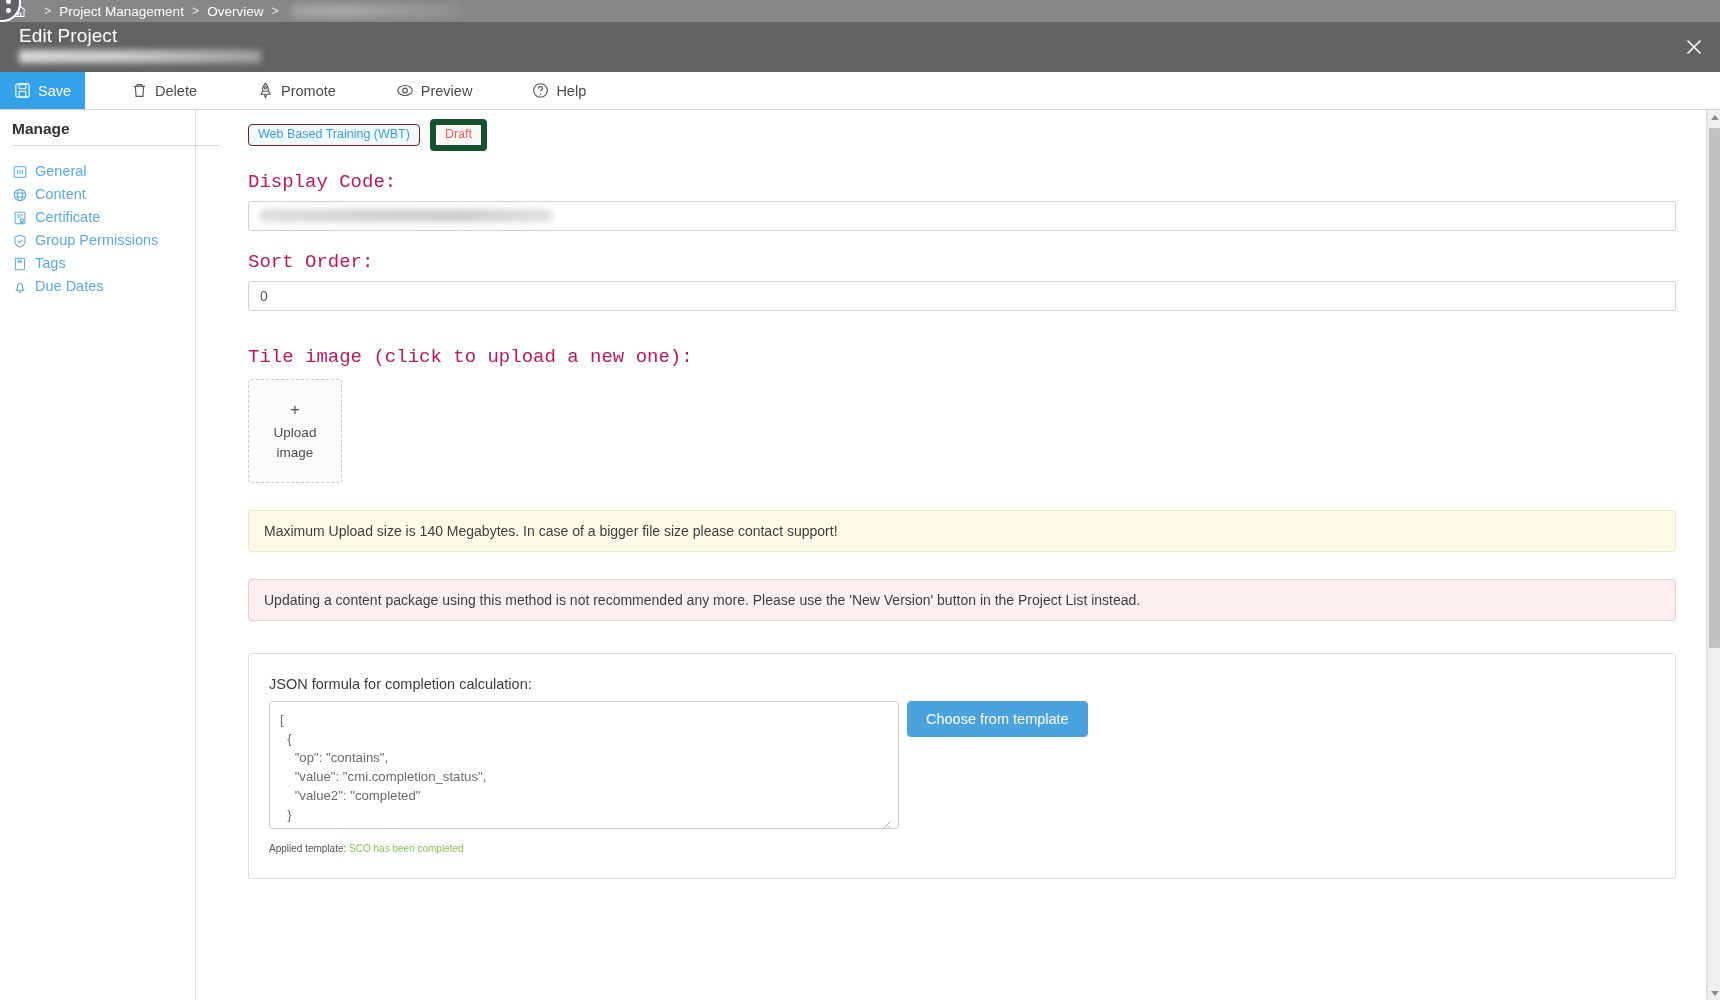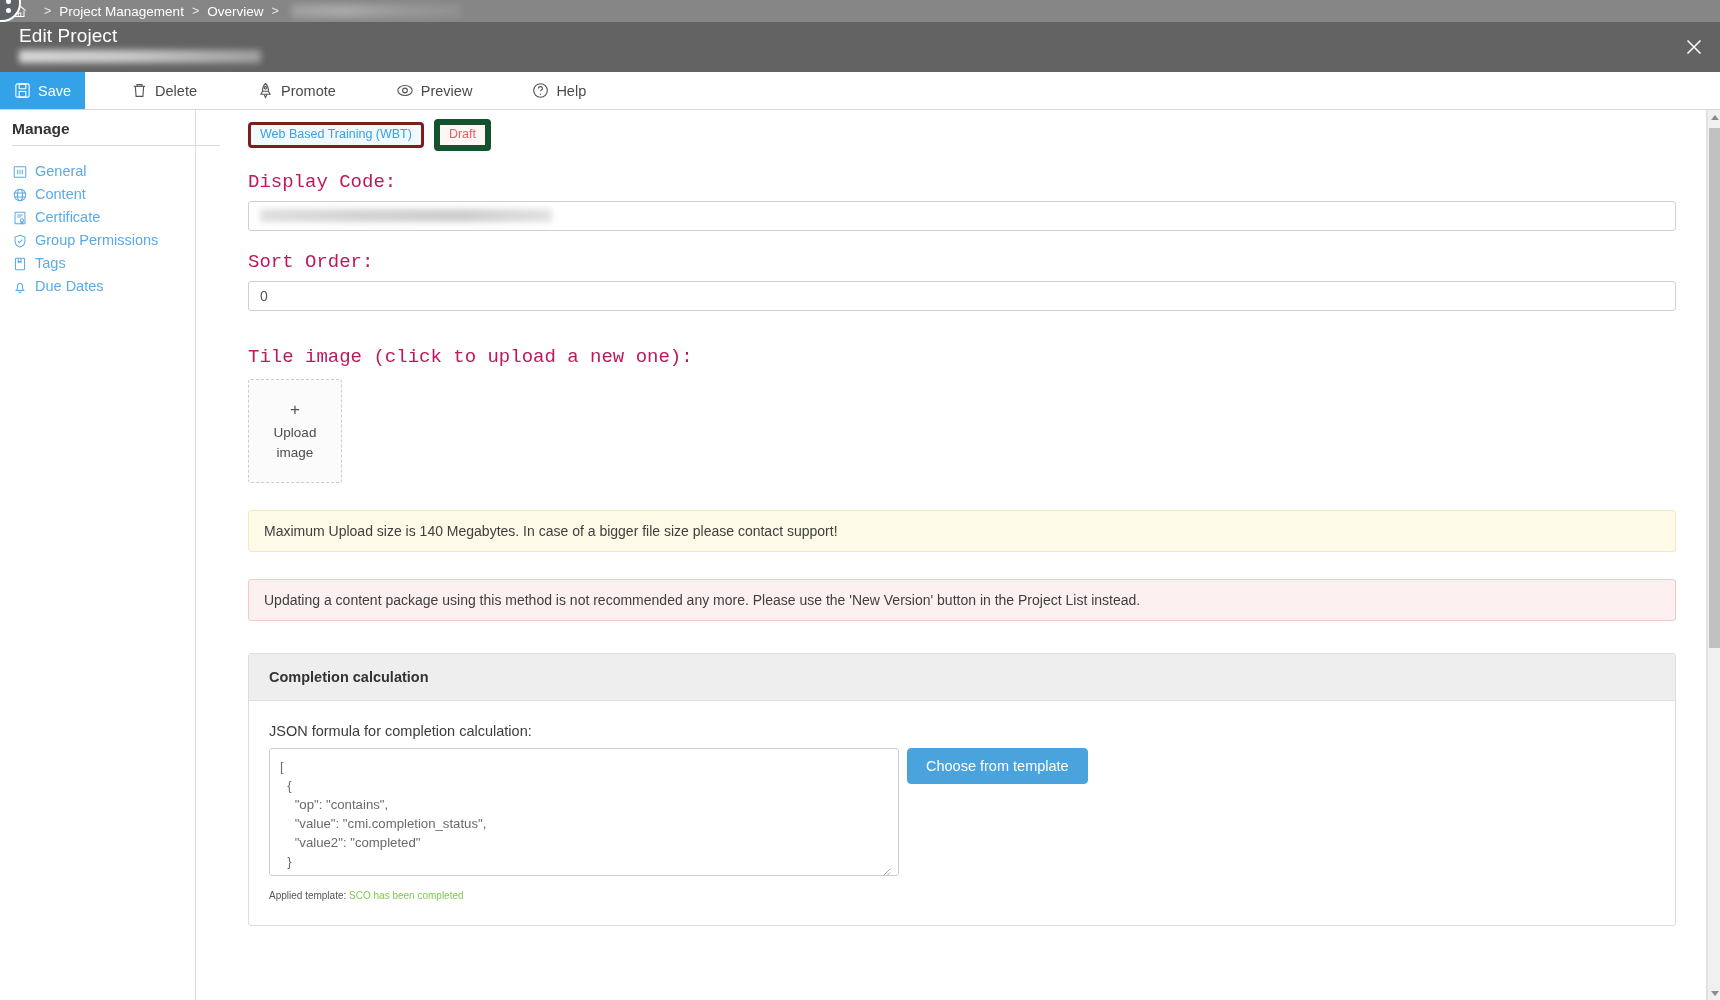--- a/index.html
+++ b/index.html
@@ -193,21 +193,21 @@
 
   .badges { display: flex; align-items: center; gap: 10px; margin-top: 3px; }
   .badge {
     font-size: 12.5px;
     padding: 3px 9px 4px;
     border-radius: 4px;
     line-height: 1;
   }
   .badge-type {
     color: #3aa0e0;
-    border: 3px solid #7f1d1d;
+    border: 1px solid #7f1d1d;
     background: #f0f9ff;
     text-align: center;
   }
   .badge-status {
     color: #e8615e;
     border: 6px solid #14532d;
     background: #fff6f6;
   }
 
   .field-label {
@@ -573,21 +573,20 @@
           <div class="upload-plus">+</div>
           <div class="upload-text">Upload</div>
           <div class="upload-text">image</div>
         </div>
 
         <div class="alert alert-warn">Maximum Upload size is 140 Megabytes. In case of a bigger file size please contact support!</div>
 
         <div class="alert alert-danger">Updating a content package using this method is not recommended any more. Please use the 'New Version' button in the Project List instead.</div>
 
         <div class="panel">
-          <div class="panel-head">Completion calculation</div>
           <div class="panel-body">
             <div class="formula-label">JSON formula for completion calculation:</div>
             <div class="formula-row">
               <div>
                 <div class="json-area">[
   {
     "op": "contains",
     "value": "cmi.completion_status",
     "value2": "completed"
   }

